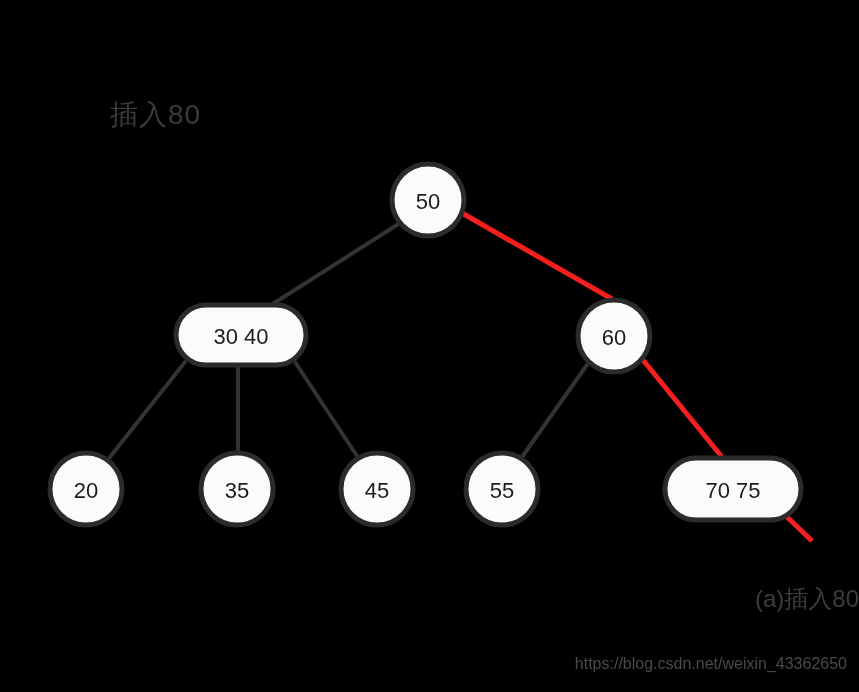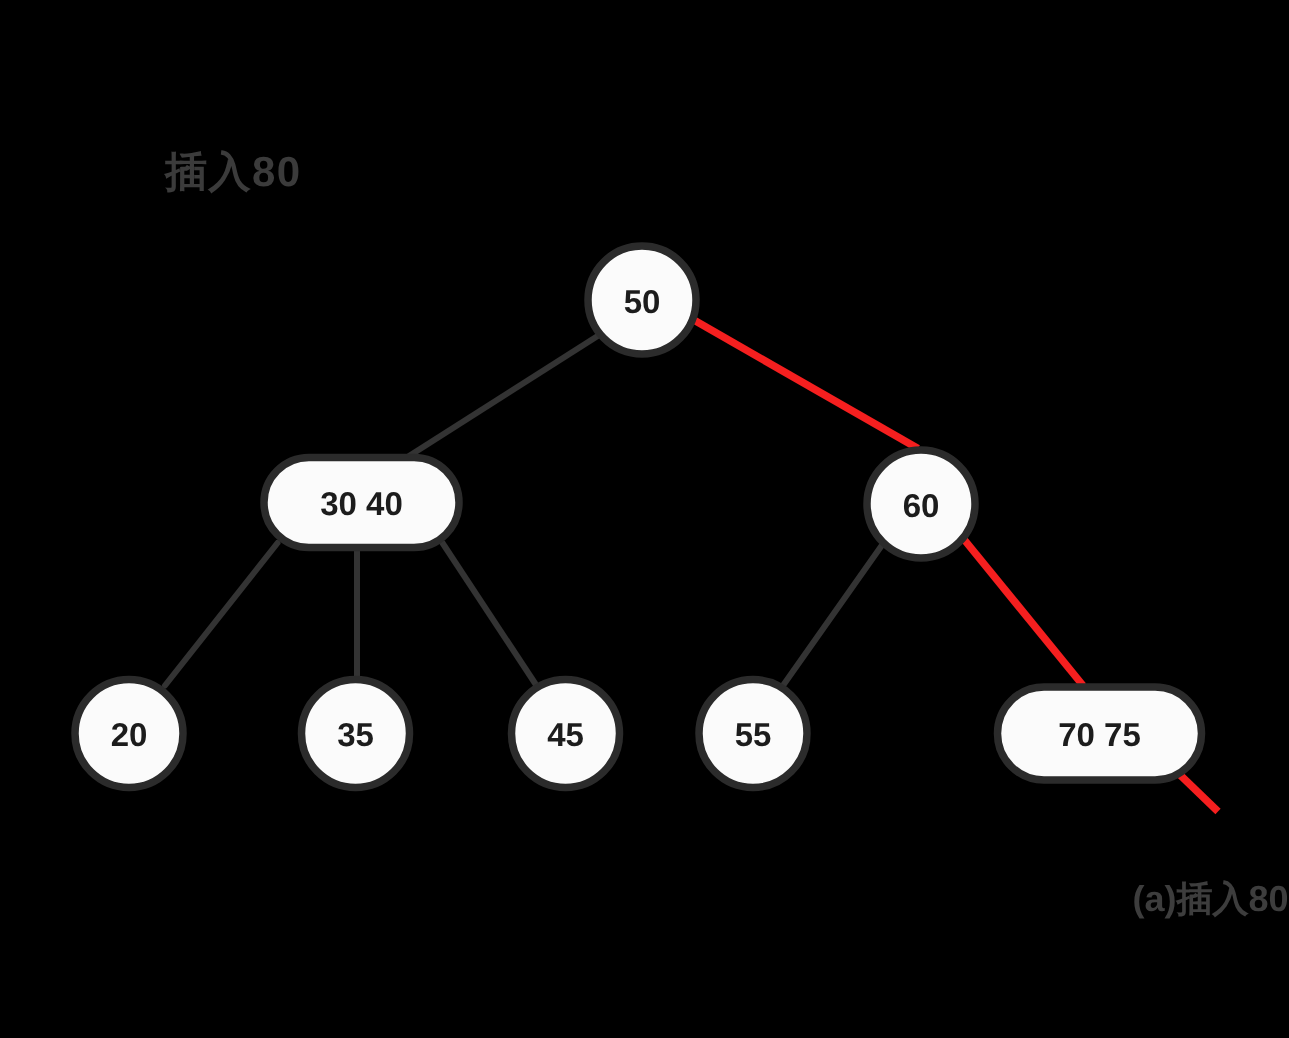--- a/index.html
+++ b/index.html
@@ -12,21 +12,20 @@
     height: 692px;
     overflow: hidden;
     font-family: "Liberation Sans", "DejaVu Sans", sans-serif;
     position: relative;
   }
   #canvas-root {
     position: relative;
     width: 859px;
     height: 692px;
     background: #000000;
-    font-weight: bold;
   }
   #tree-svg {
     position: absolute;
     left: 0;
     top: 0;
     width: 859px;
     height: 692px;
     display: block;
   }
   .node-shape {
@@ -141,14 +140,15 @@
       <g>
         <rect class="node-shape" x="665" y="458" width="136" height="62" rx="31" ry="31"></rect>
         <text class="node-label" x="733" y="490">70  75</text>
       </g>
 
     </g>
   </svg>
 
   <div class="caption-text">(a)插入80</div>
 
+  <div class="watermark-text">https://blog.csdn.net/weixin_43362650</div>
 
 </div>
 
 </body></html>

